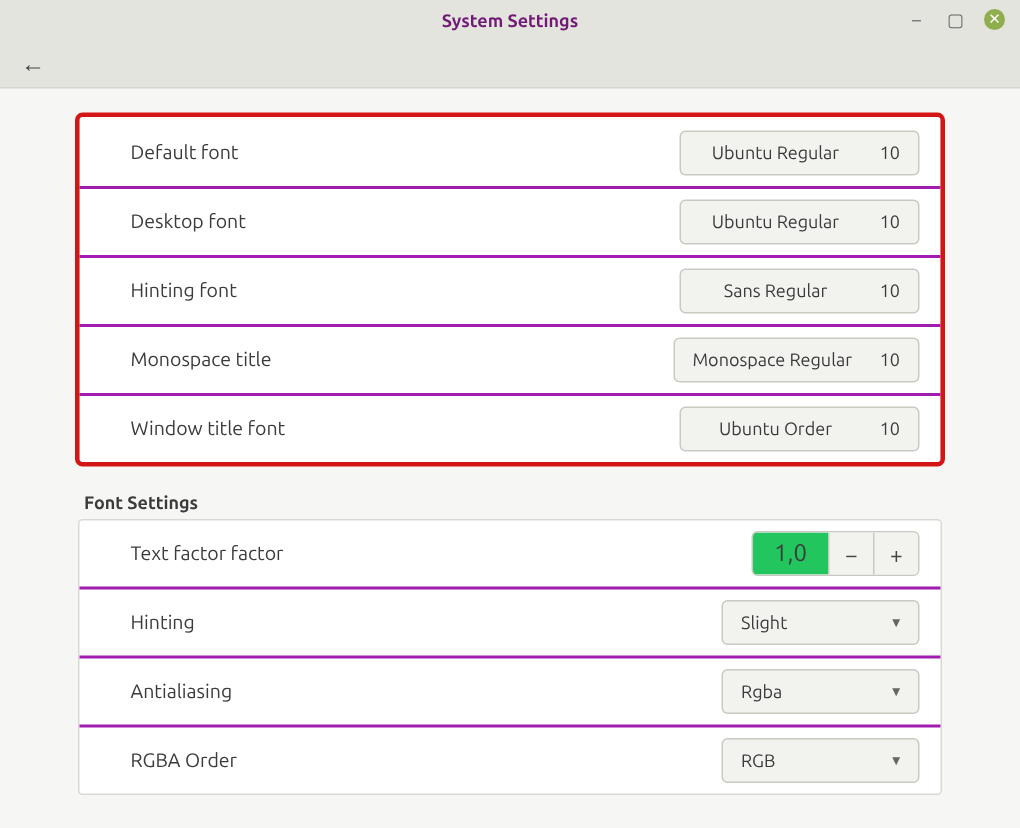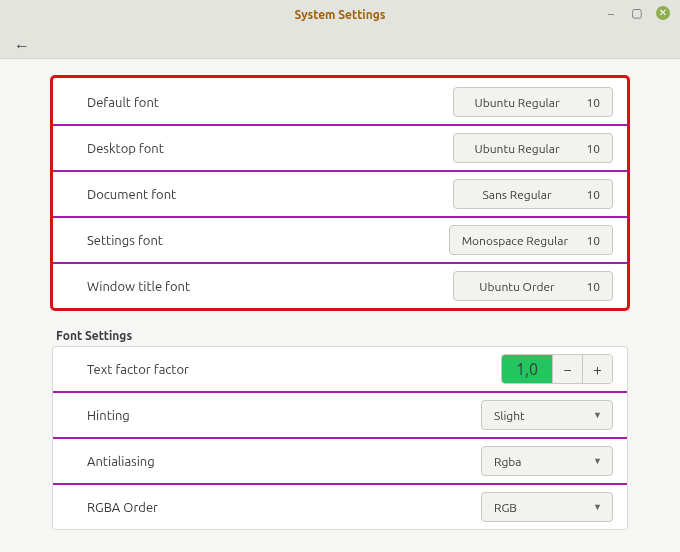--- a/index.html
+++ b/index.html
@@ -15,21 +15,21 @@
     height: 28px;
     display: flex;
     align-items: center;
     justify-content: center;
     position: relative;
     background: #e4e4de;
   }
   .titlebar .title {
     font-weight: bold;
     font-size: 12px;
-    color: #a16207;
+    color: #701a75;
   }
   .titlebar .controls {
     position: absolute;
     right: 10px; top: 6px;
     display: flex;
     gap: 12px;
     align-items: center;
   }
   .ctl {
     width: 14px; height: 14px;
@@ -184,29 +184,29 @@
 
     <div class="row">
       <span class="label">Desktop font</span>
       <span class="font-btn">
         <span class="fname">Ubuntu Regular</span>
         <span class="fsize">10</span>
       </span>
     </div>
 
     <div class="row">
-      <span class="label">Document font</span>
+      <span class="label">Hinting font</span>
       <span class="font-btn">
         <span class="fname">Sans Regular</span>
         <span class="fsize">10</span>
       </span>
     </div>
 
     <div class="row">
-      <span class="label">Settings font</span>
+      <span class="label">Monospace title</span>
       <span class="font-btn">
         <span class="fname">Monospace Regular</span>
         <span class="fsize">10</span>
       </span>
     </div>
 
     <div class="row">
       <span class="label">Window title font</span>
       <span class="font-btn">
         <span class="fname">Ubuntu Order</span>

